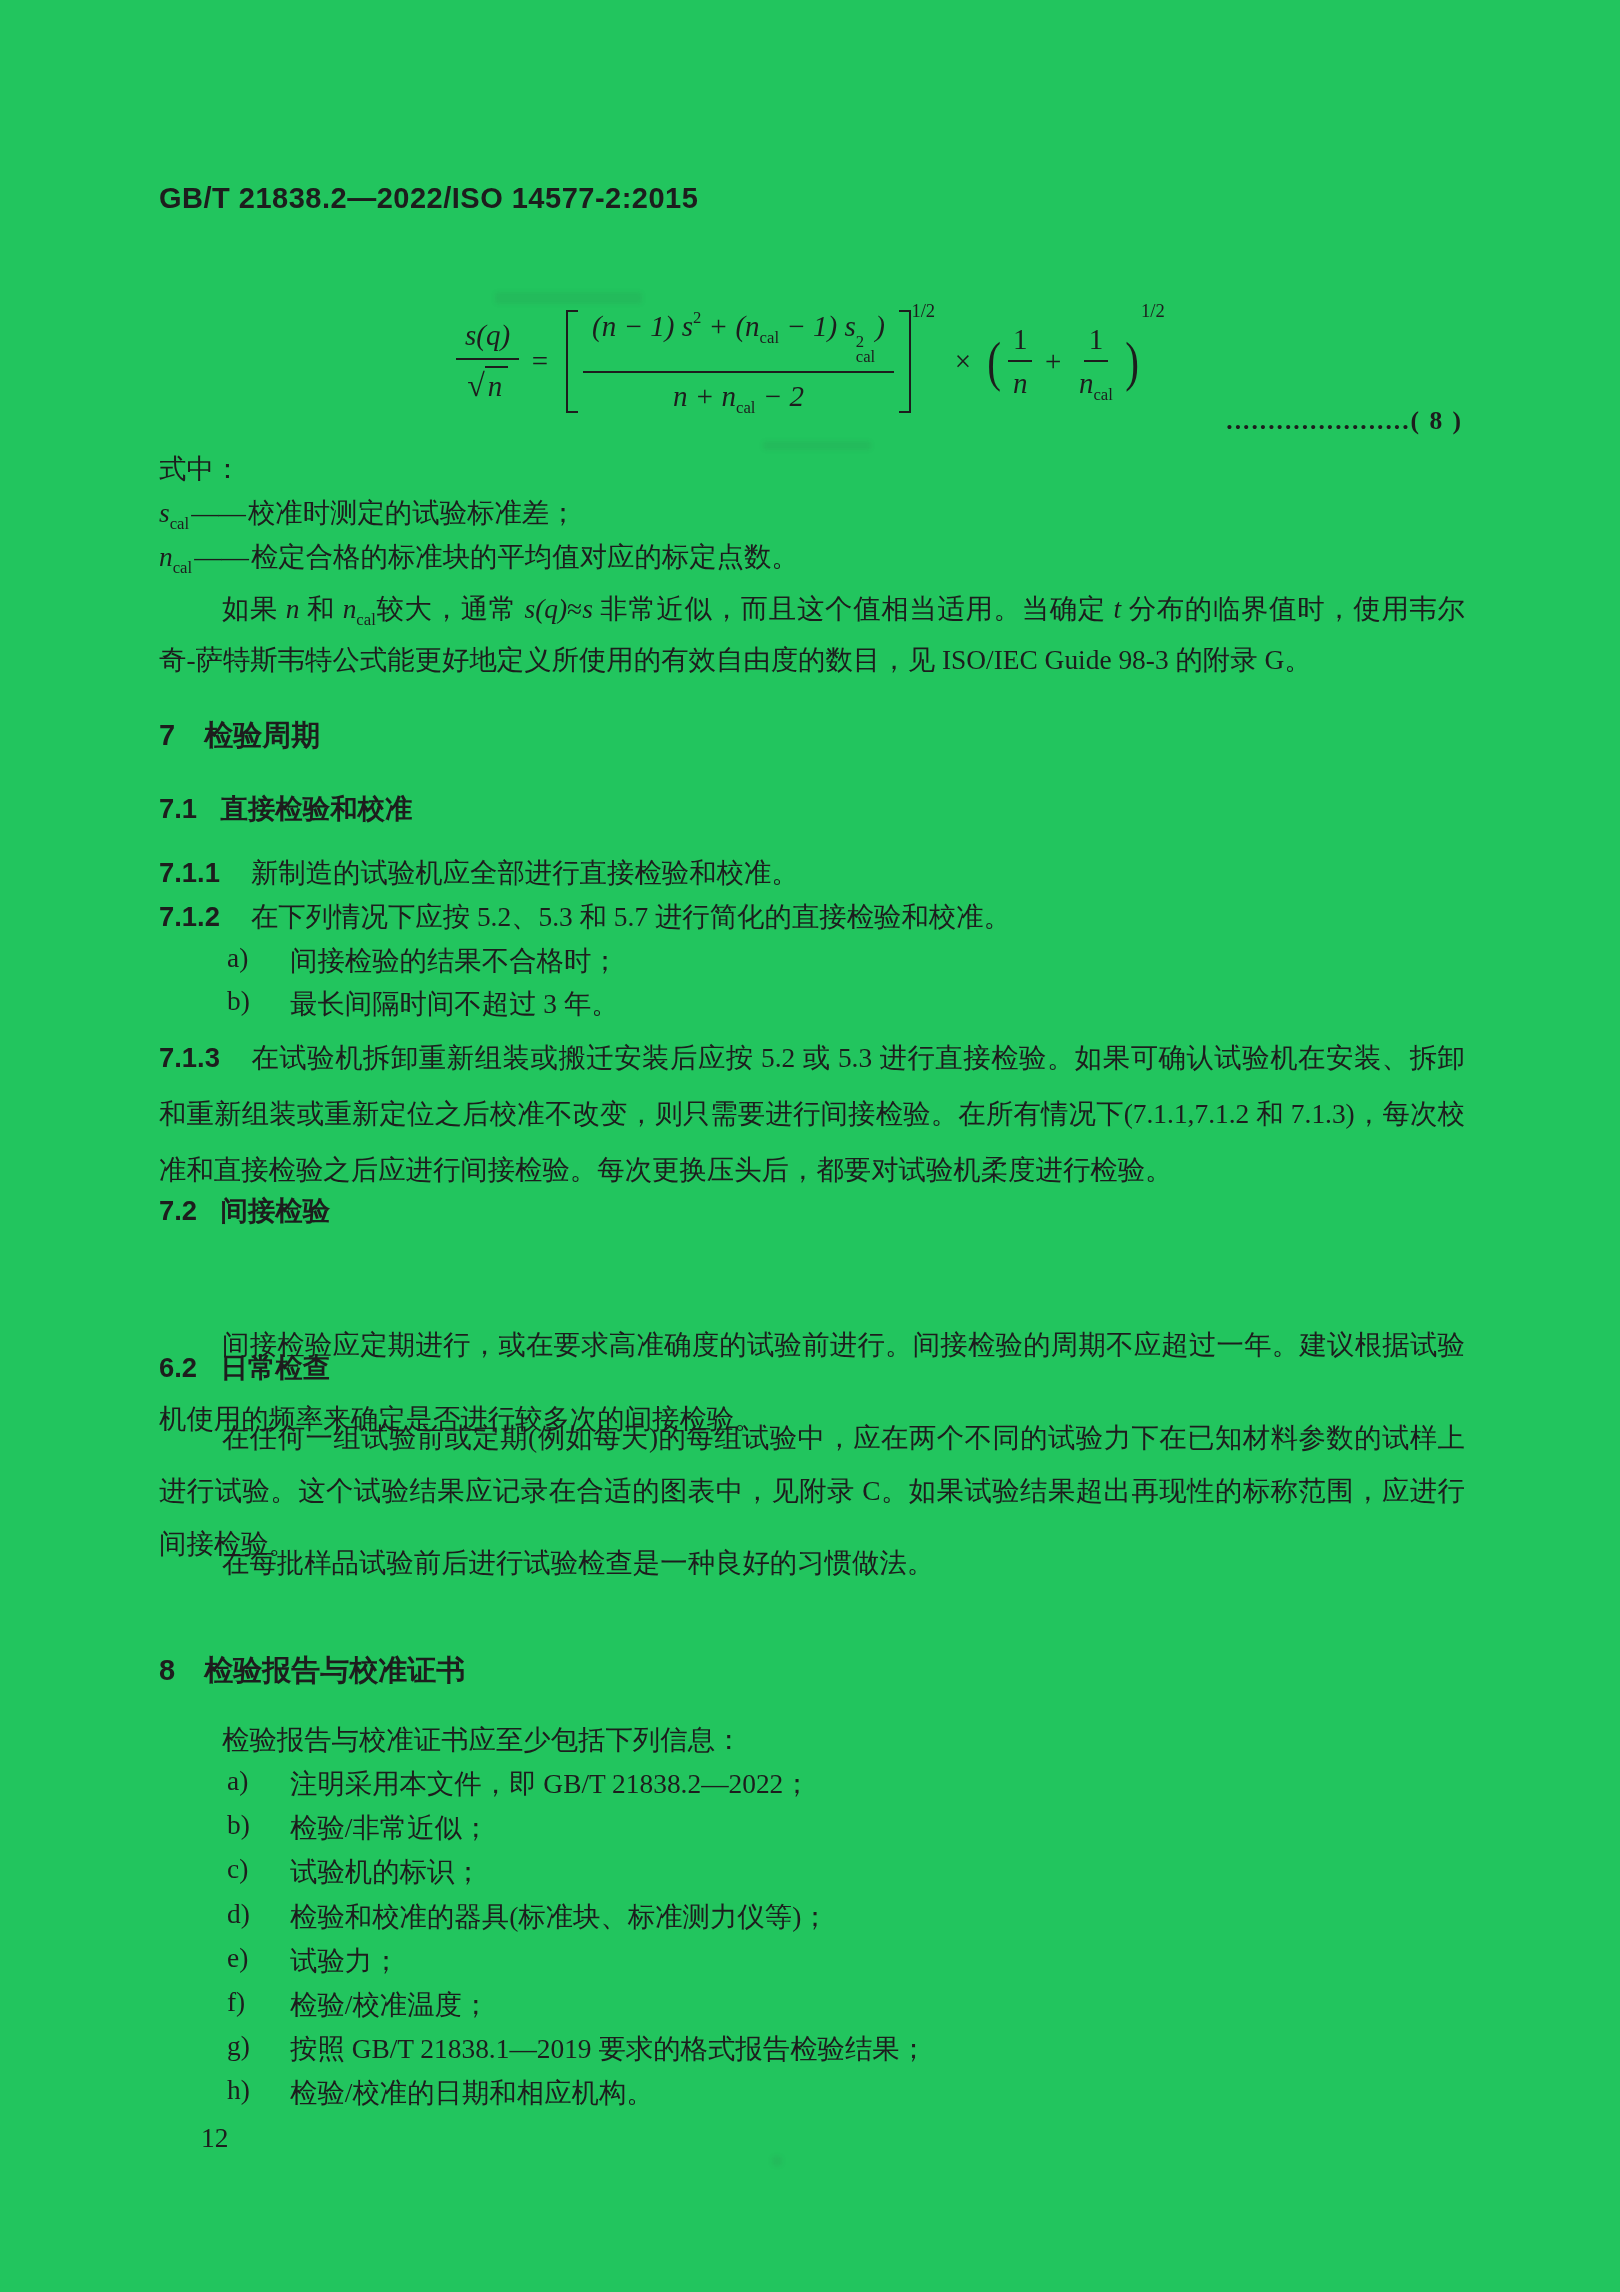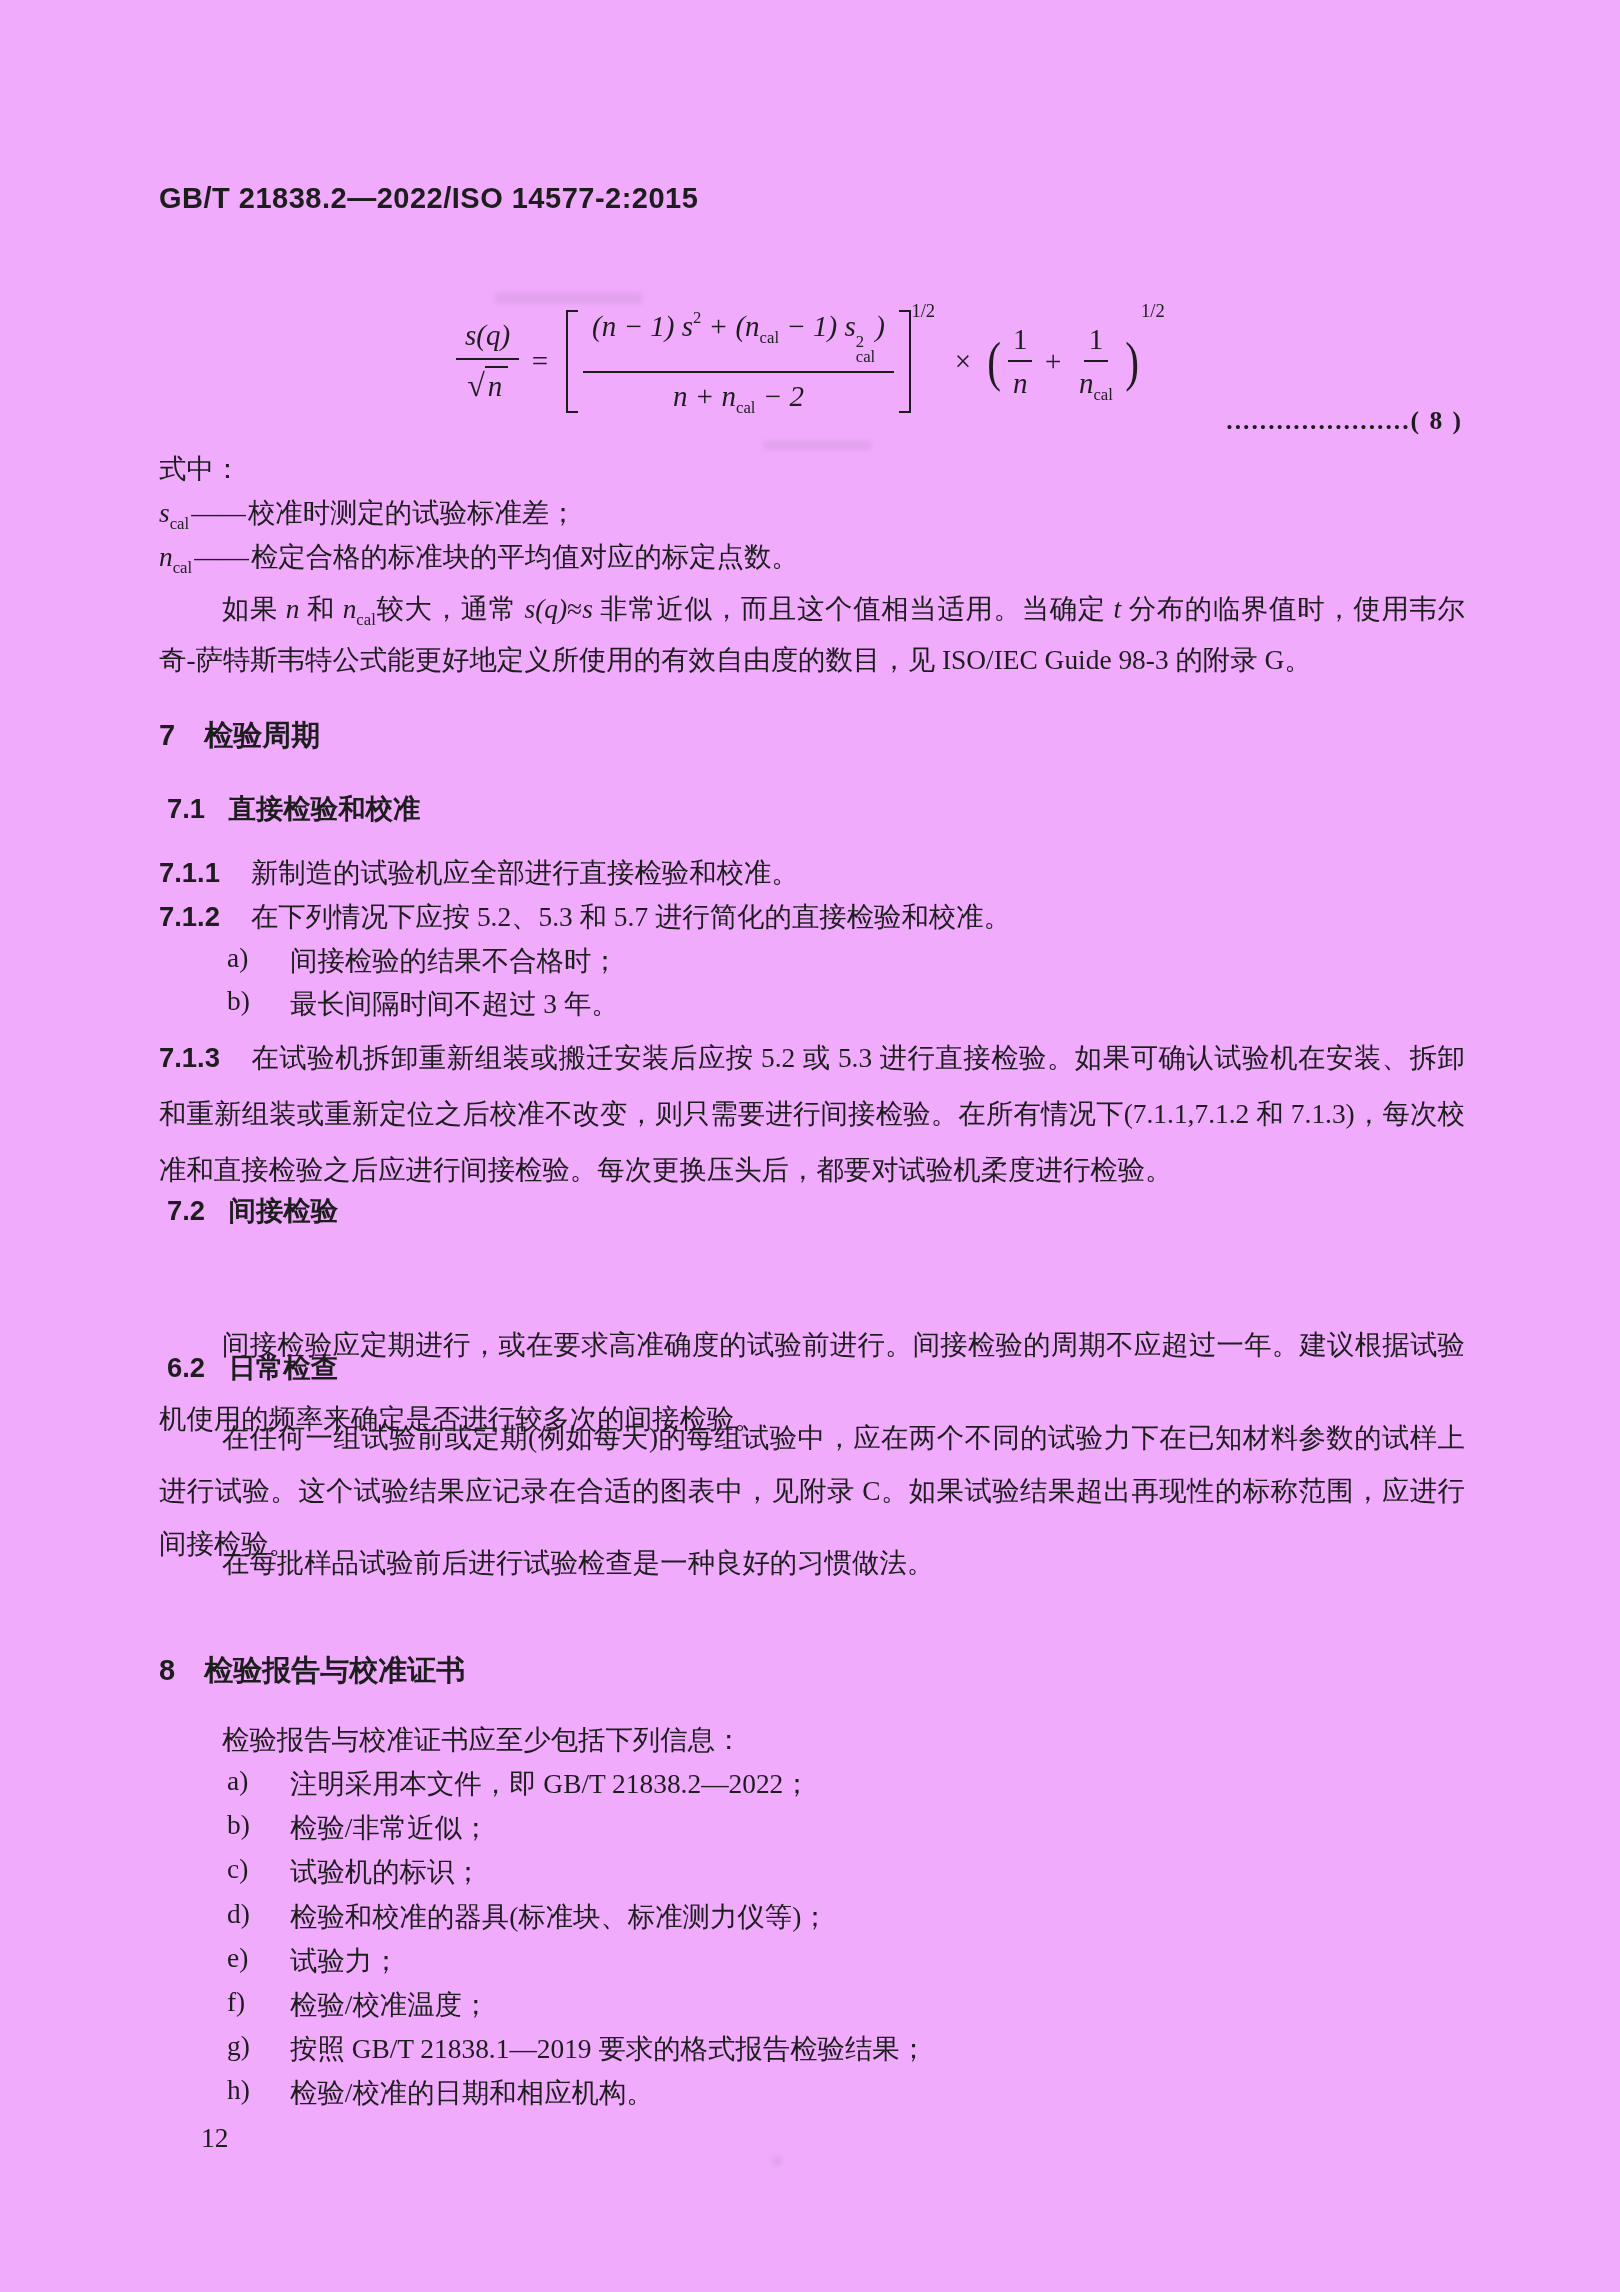--- a/index.html
+++ b/index.html
@@ -1,29 +1,29 @@
 <!DOCTYPE html>
 <html><head>
 <meta charset="utf-8">
 <style>
   html,body{margin:0;padding:0;background:#e8e8e8;}
   .page{
-    position:relative;width:1620px;height:2293px;background:#f0abfc;
+    position:relative;width:1620px;height:2293px;background:#22c55e;
     font-family:"Liberation Serif","DejaVu Serif",serif;
     color:#1d1d1d;font-size:27.4px;overflow:hidden;margin:0 auto;
   }
   .block{position:absolute;left:159px;width:1306px;}
   .header{font-family:"Liberation Sans","DejaVu Sans",sans-serif;font-weight:bold;font-size:29px;letter-spacing:0.5px;}
   .indent{text-indent:63px;}
   .para{text-align:justify;}
   .h1,.h2{font-family:"Liberation Sans","DejaVu Sans",sans-serif;font-weight:bold;}
   .h1{font-size:29px;}
   .h2{font-size:27.4px;}
   .hnum{margin-right:29px;}
-  .h2 .hnum{margin-right:23.5px;margin-left:8px;}
+  .h2 .hnum{margin-right:23.5px;}
   .cnum{font-family:"Liberation Sans","DejaVu Sans",sans-serif;font-weight:bold;margin-right:31px;white-space:nowrap;}
   .li{position:absolute;left:227px;width:1235px;display:flex;}
   .li-label{width:63px;flex:0 0 63px;}
   
   .formula-wrap{
     position:absolute;left:159px;width:1304px;
     display:flex;justify-content:center;align-items:center;
     font-size:29px;
   }
   .mvar{font-style:italic;}

